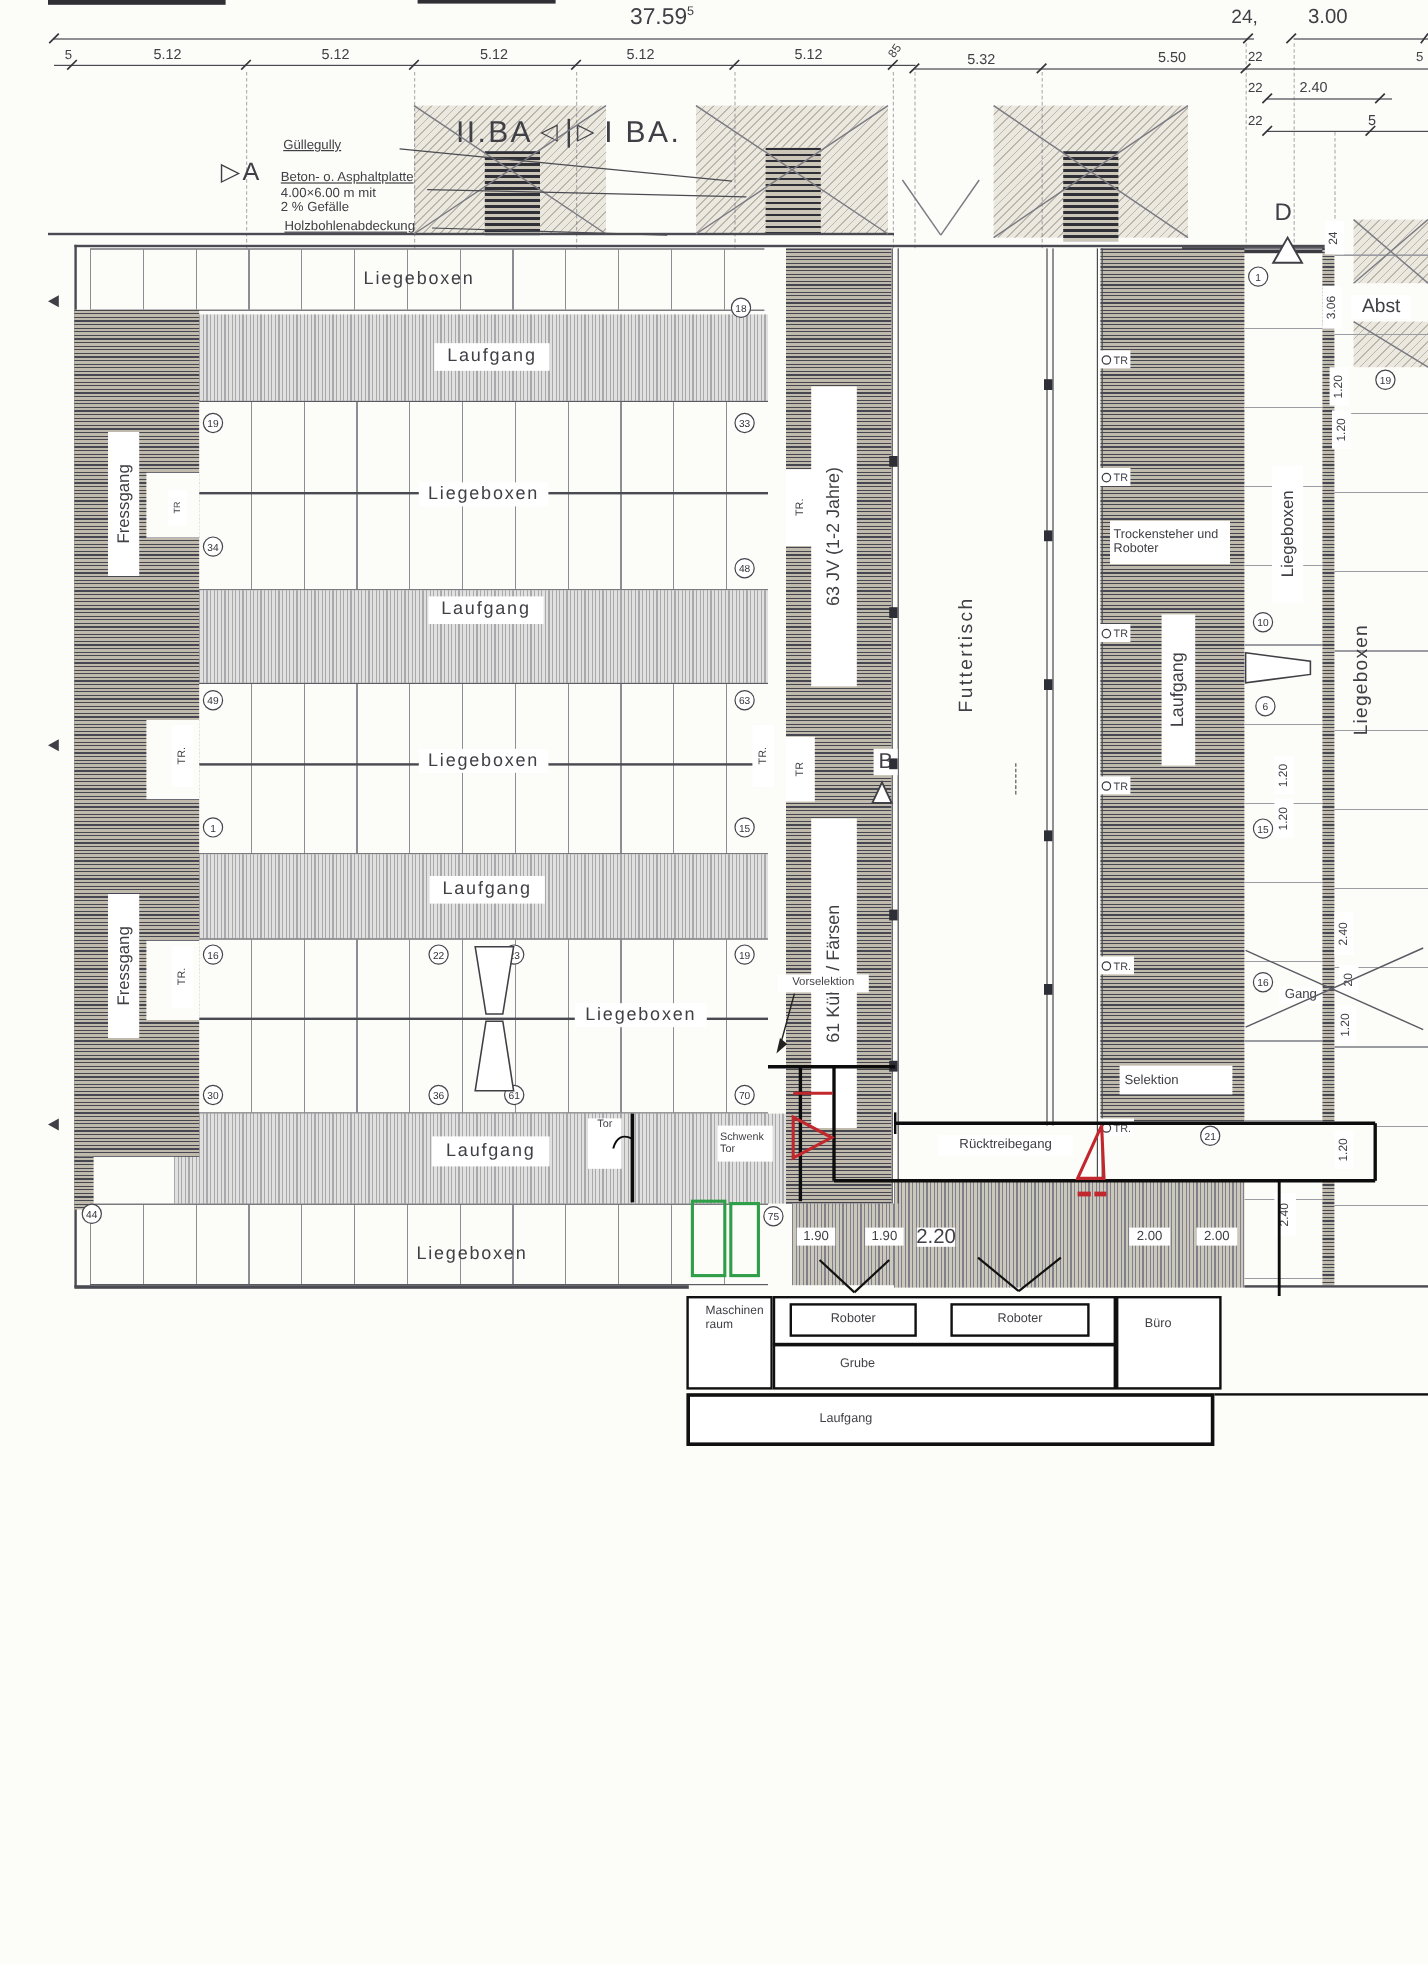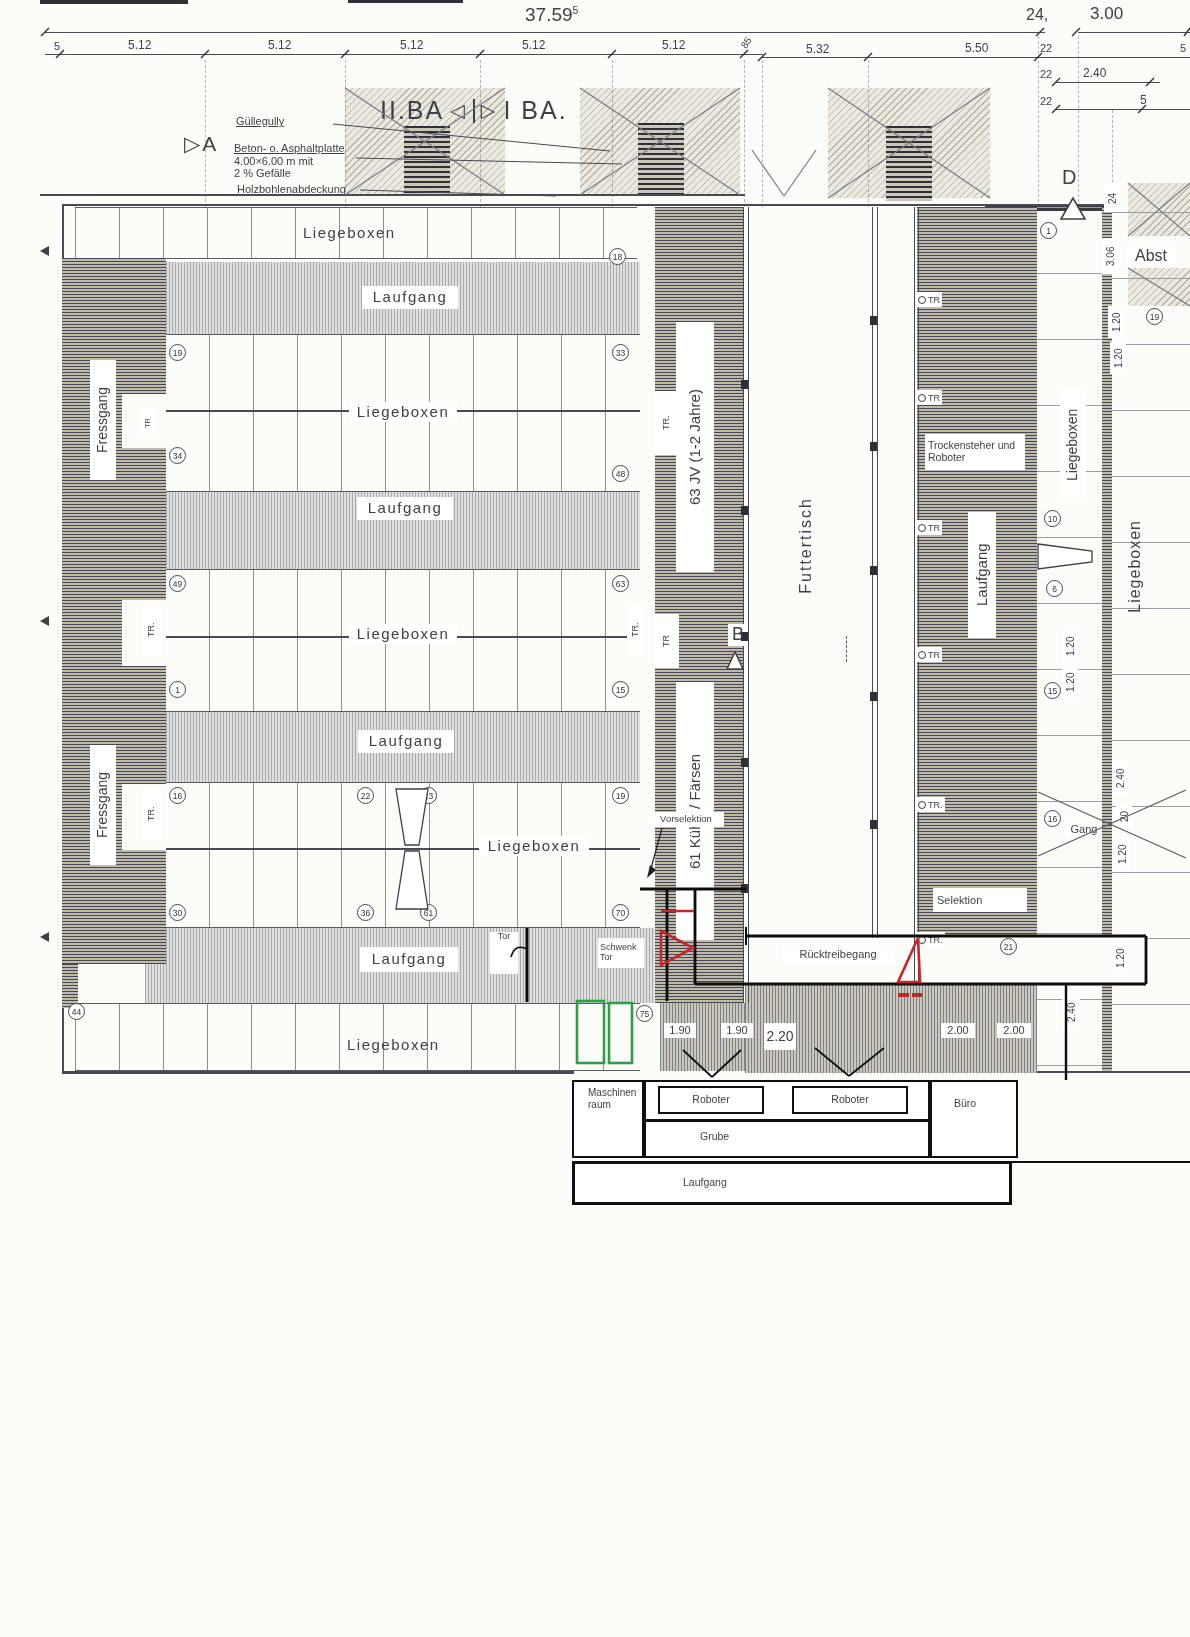--- a/index.html
+++ b/index.html
@@ -224,21 +224,21 @@
   <div class="lb vt" style="left:1062px;top:630px;width:16px;height:32px;font-size:10px">1.20</div>
   <div class="lb vt" style="left:1062px;top:666px;width:16px;height:32px;font-size:10px">1.20</div>
   <div class="lb vt" style="left:1112px;top:760px;width:16px;height:36px;font-size:10px">2.40</div>
   <div class="lb vt" style="left:1116px;top:804px;width:16px;height:24px;font-size:10px">20</div>
   <div class="lb vt" style="left:1114px;top:838px;width:16px;height:32px;font-size:10px">1.20</div>
   <div class="lb vt" style="left:1112px;top:942px;width:16px;height:32px;font-size:10px">1.20</div>
   <div class="lb vt" style="left:1062px;top:994px;width:18px;height:36px;font-size:10px">2.40</div>
 
   <div class="lb" style="left:664px;top:1023px;width:32px;height:15px;font-size:11px">1.90</div>
   <div class="lb" style="left:721px;top:1023px;width:32px;height:15px;font-size:11px">1.90</div>
-  <div class="lb" style="left:764px;top:1023px;width:32px;height:27px;font-size:14px">2.20</div>
+  <div class="lb" style="left:764px;top:1023px;width:32px;height:16px;font-size:17px">2.20</div>
   <div class="lb" style="left:941px;top:1023px;width:34px;height:15px;font-size:11px">2.00</div>
   <div class="lb" style="left:997px;top:1023px;width:34px;height:15px;font-size:11px">2.00</div>
 
   <div class="ci" style="left:609px;top:248px">18</div>
   <div class="ci" style="left:169px;top:344px">19</div>
   <div class="ci" style="left:612px;top:344px">33</div>
   <div class="ci" style="left:169px;top:447px">34</div>
   <div class="ci" style="left:612px;top:465px">48</div>
   <div class="ci" style="left:169px;top:575px">49</div>
   <div class="ci" style="left:612px;top:575px">63</div>

